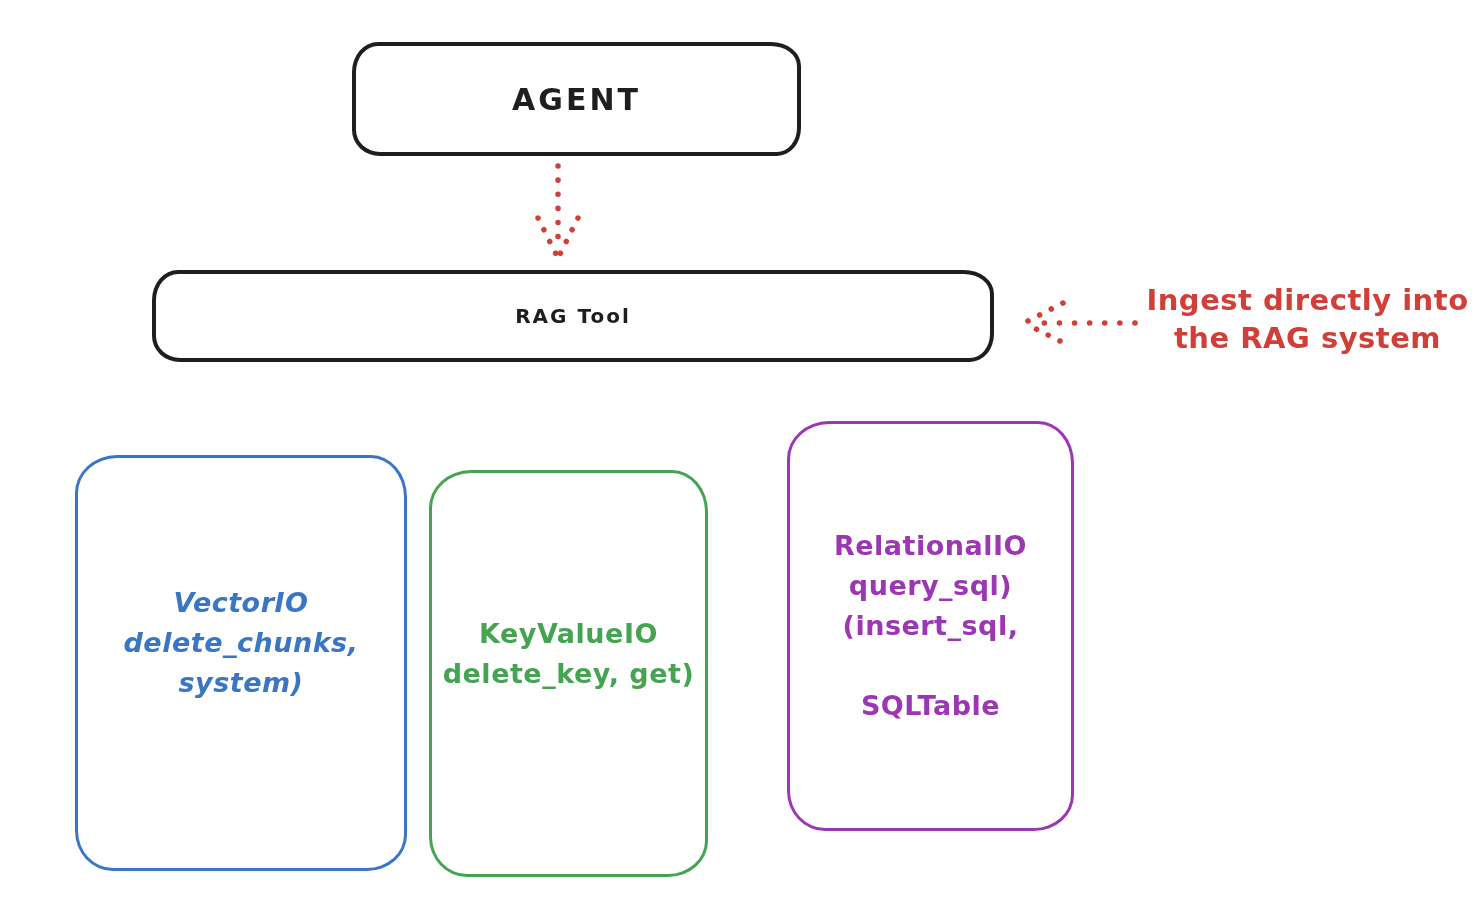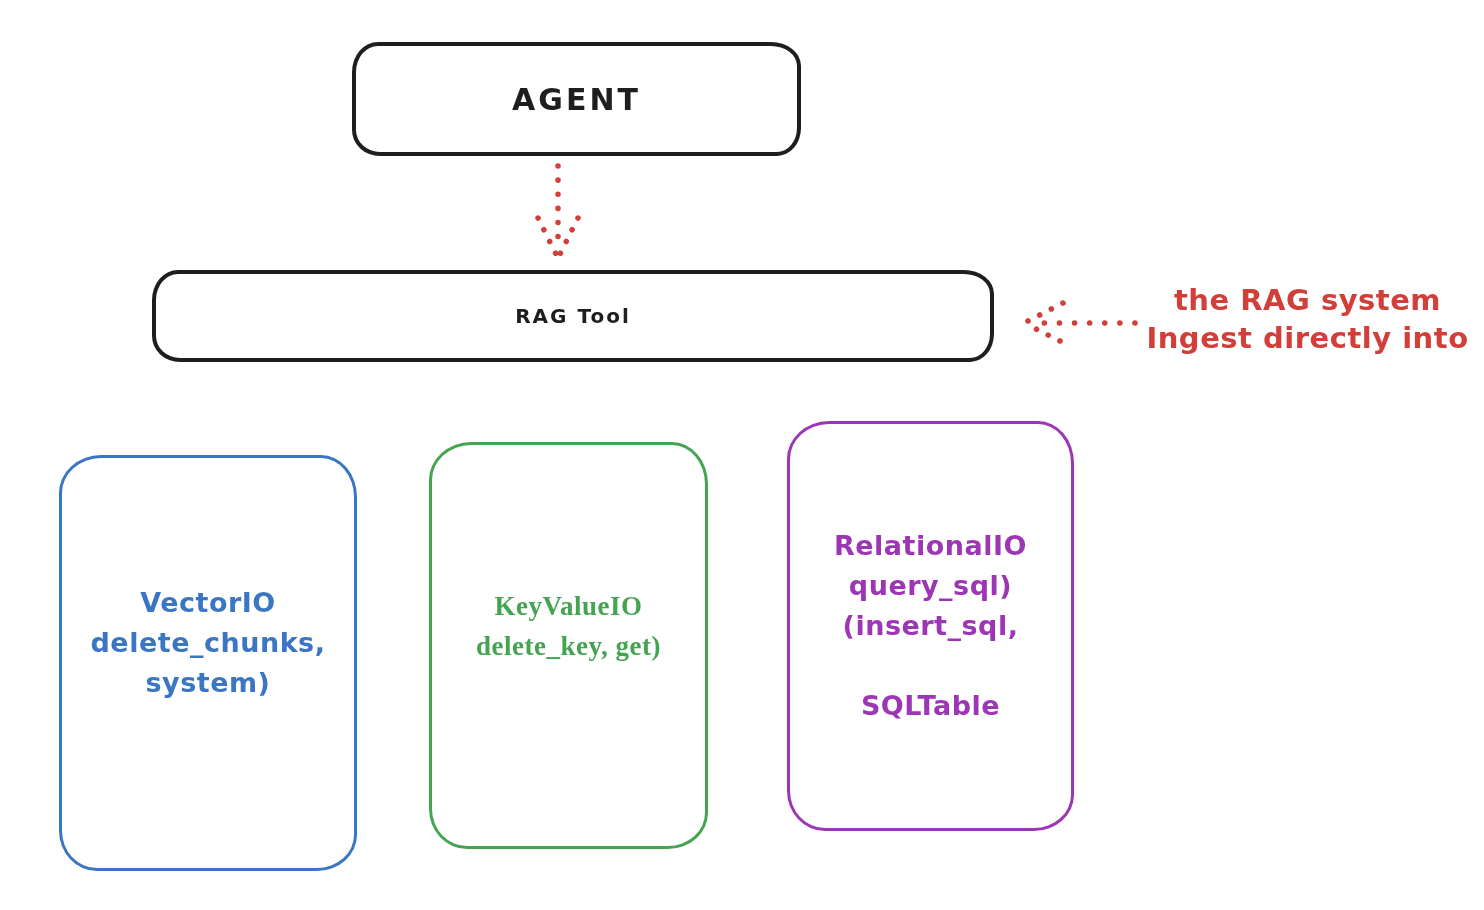--- a/index.html
+++ b/index.html
@@ -74,34 +74,34 @@
 
   <svg class="arrow-svg" style="left:1013px;top:295px;" width="130" height="60" viewBox="0 0 130 60">
     <g stroke="#d13f38" stroke-width="5.5" stroke-linecap="round" fill="none">
       <line x1="122" y1="28" x2="20" y2="28" stroke-dasharray="0.1 15"></line>
       <line x1="50" y1="8" x2="13" y2="27" stroke-dasharray="0.1 13"></line>
       <line x1="47" y1="46" x2="13" y2="29" stroke-dasharray="0.1 13"></line>
     </g>
   </svg>
 
   <div class="annotation">
+    <div>Ingest directly into</div>
     <div>the RAG system</div>
-    <div>Ingest directly into</div>
   </div>
 
-  <div class="sketch-box backend blue" style="left:59px;top:455px;width:298px;height:416px;">
+  <div class="sketch-box backend blue" style="left:75px;top:455px;width:332px;height:416px;font-style:italic;">
     <div class="box-text">
       <div>VectorIO</div>
       <div>delete_chunks,</div>
       <div>system)</div>
       <div class="gap"></div>
     </div>
   </div>
 
-  <div class="sketch-box backend green" style="left:429px;top:442px;width:279px;height:407px;font-family:Liberation Serif, serif;">
+  <div class="sketch-box backend green" style="left:429px;top:470px;width:279px;height:407px;">
     <div class="box-text">
       <div>KeyValueIO</div>
       <div>delete_key, get)</div>
       <div class="gap"></div>
     </div>
   </div>
 
   <div class="sketch-box backend purple" style="left:787px;top:421px;width:287px;height:410px;">
     <div class="box-text">
       <div>RelationalIO</div>

